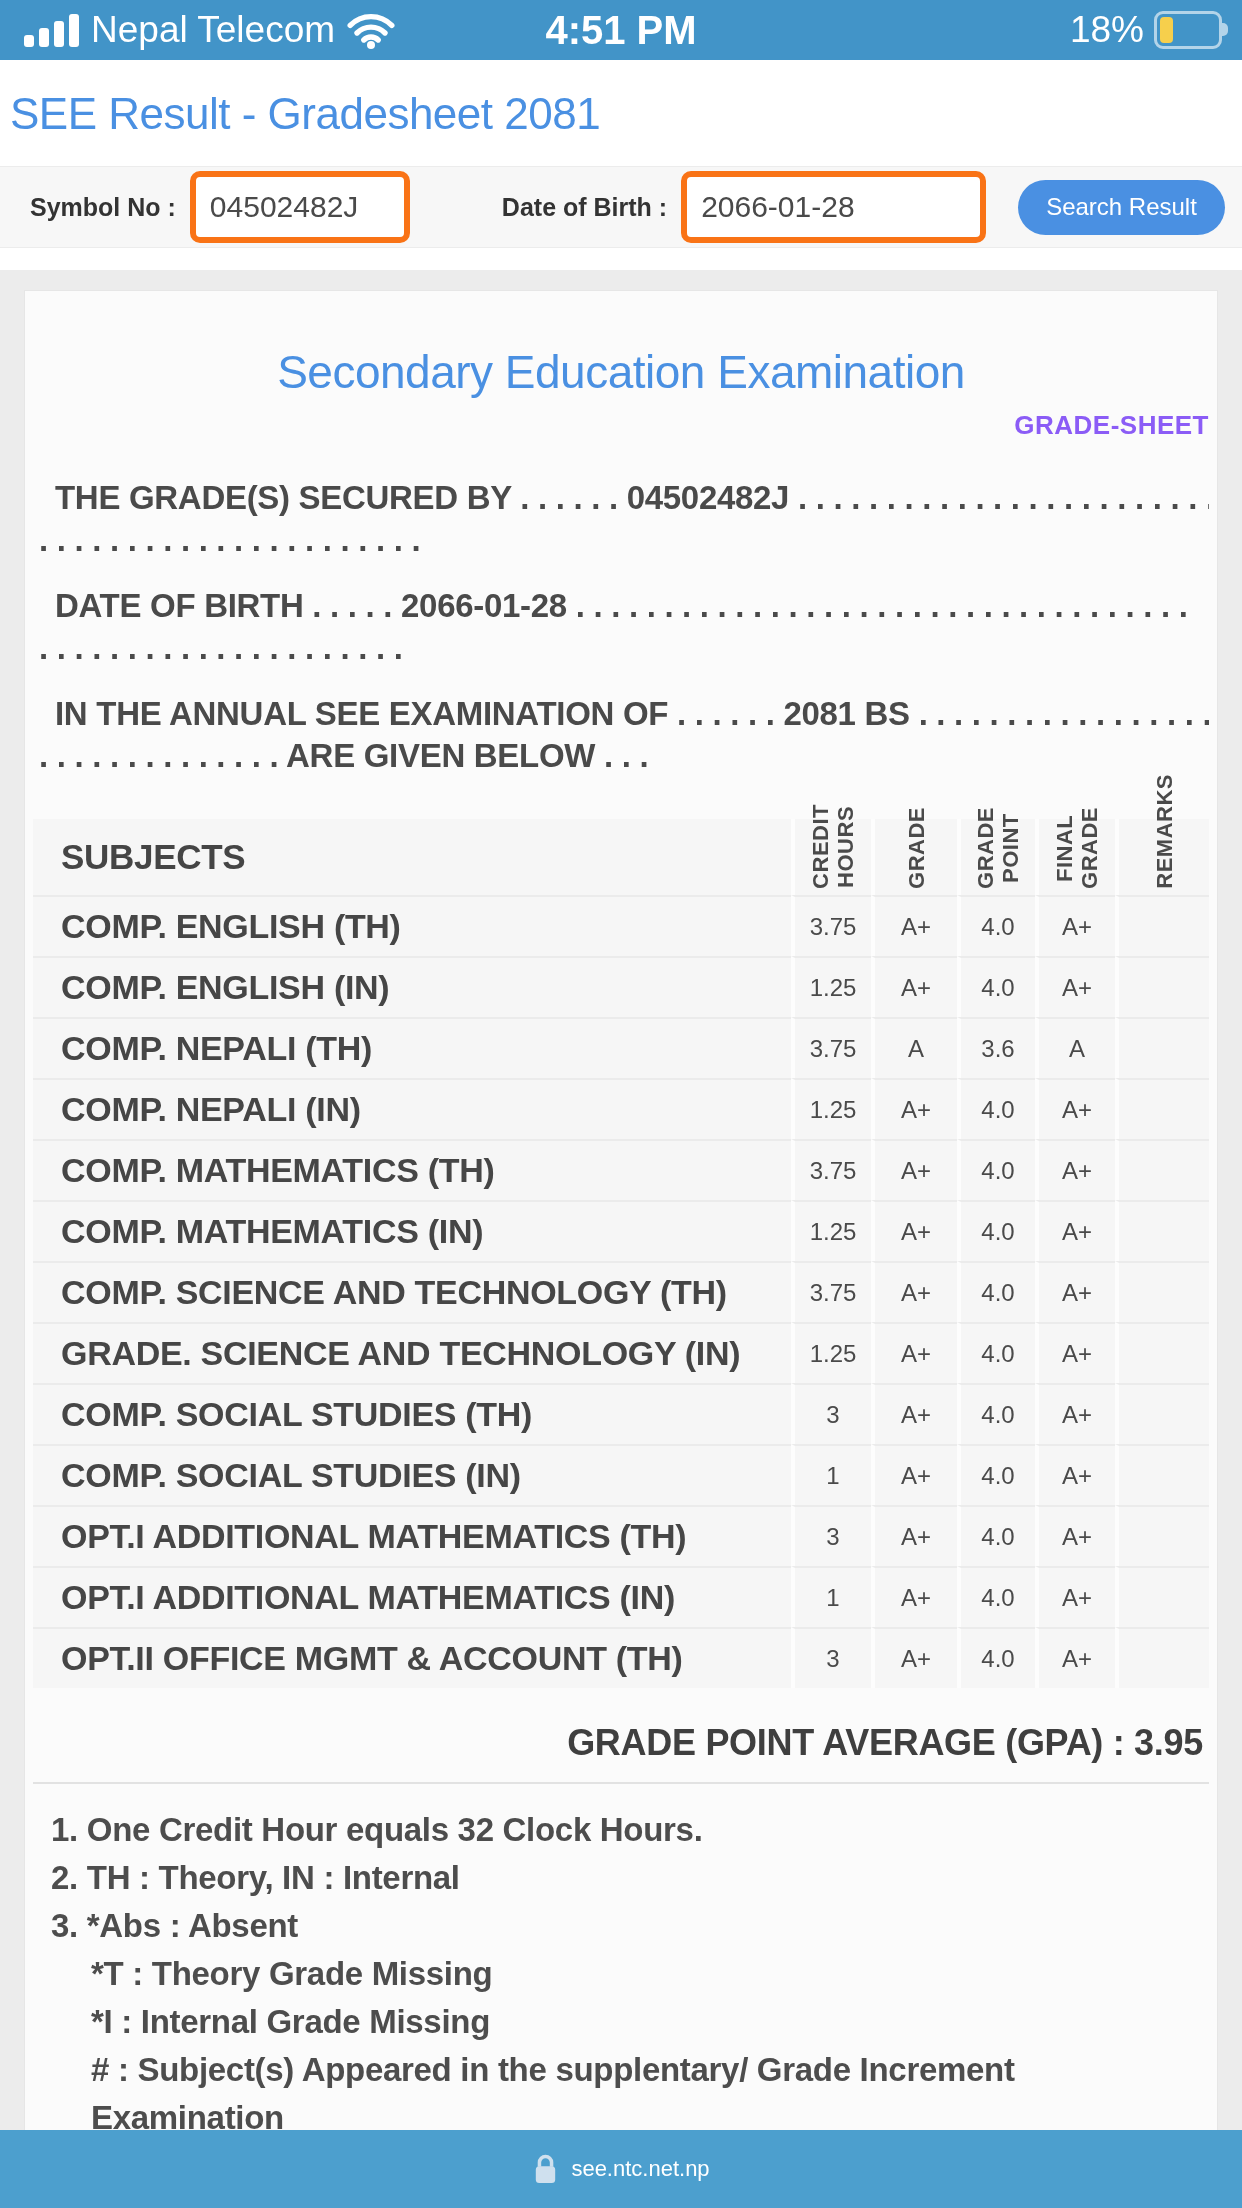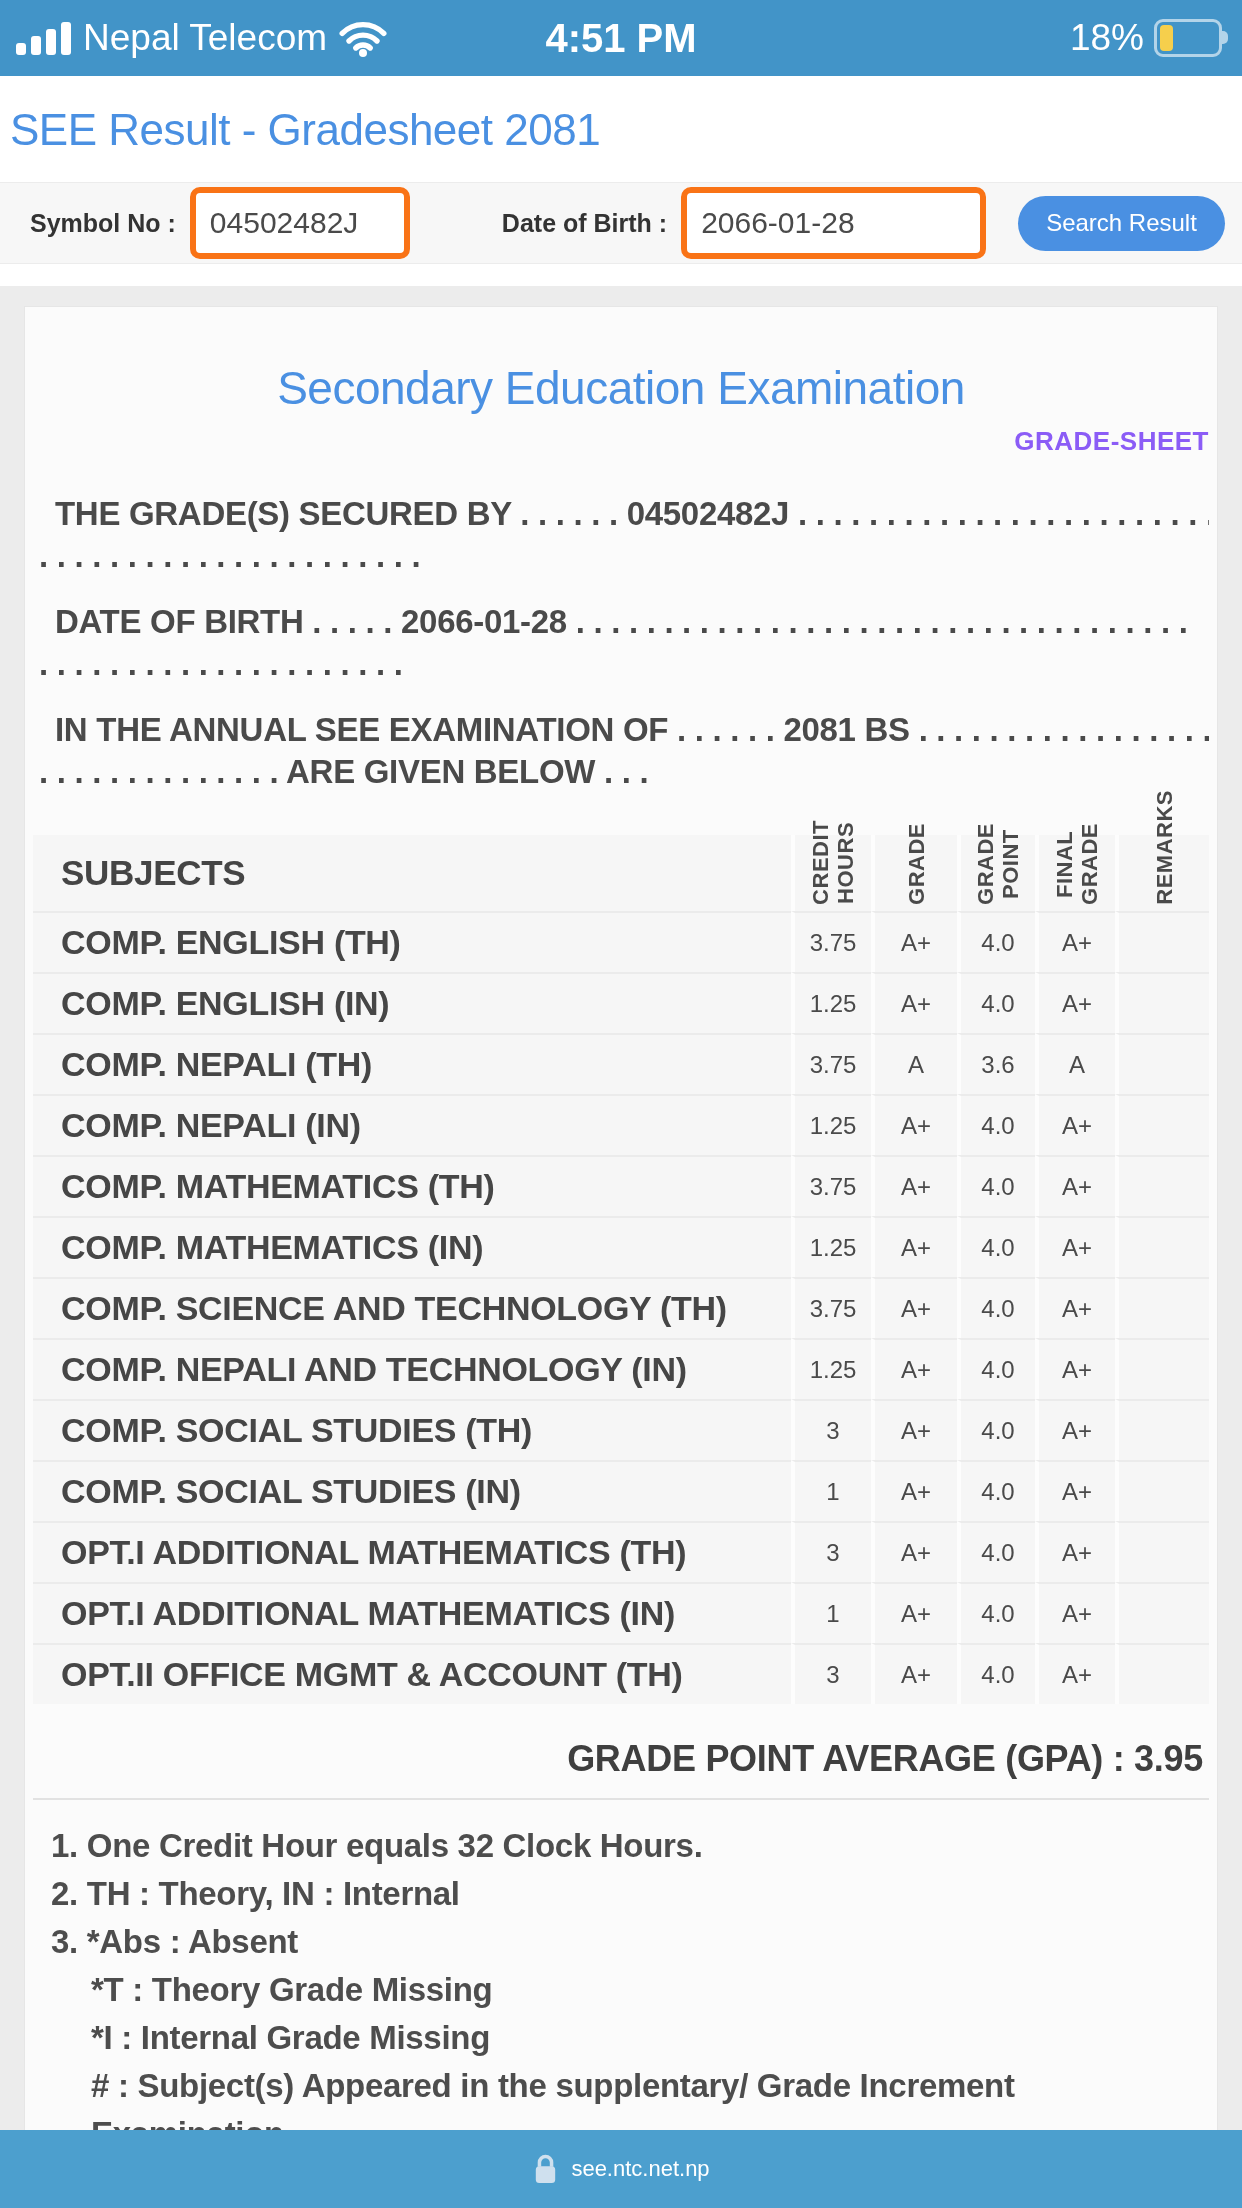--- a/index.html
+++ b/index.html
@@ -1,20 +1,20 @@
 <!DOCTYPE html>
 <html style="--accent: #4a90e2; --statusbar_bg: #4294c8; --urlbar_bg: #4c9fce; --battery_fill: #f6cf4c;"><head>
 <meta charset="utf-8">
 <style>
   html,body{margin:0;padding:0;background:#fff;}
   body{font-family:"Liberation Sans","DejaVu Sans",sans-serif;color:#4a4a4a;}
   .screen{position:relative;width:1242px;height:2208px;margin:0 auto;background:#fff;overflow:hidden;}
 
   
-  .status-bar{height:76px;background:var(--statusbar_bg,#4294c8);display:flex;align-items:center;position:relative;color:#fff;}
+  .status-bar{height:60px;background:var(--statusbar_bg,#4294c8);display:flex;align-items:center;position:relative;color:#fff;padding-left:8px;}
   .sb-left{display:flex;align-items:center;padding-left:16px;gap:12px;}
   .signal{display:flex;align-items:flex-end;gap:5px;height:36px;padding-bottom:3px;}
   .signal i{display:block;width:10px;background:#fff;border-radius:3px;}
   .signal .b1{height:12px;}.signal .b2{height:19px;}.signal .b3{height:26px;}.signal .b4{height:33px;}
   .carrier{font-size:37px;}
   .wifi{margin-top:2px;}
   .sb-time{position:absolute;left:0;right:0;text-align:center;font-size:40px;font-weight:bold;}
   .sb-right{margin-left:auto;display:flex;align-items:center;gap:10px;padding-right:20px;position:relative;z-index:2;}
   .sb-pct{font-size:37px;}
   .battery{position:relative;width:62px;height:32px;border:3px solid rgba(255,255,255,.6);border-radius:9px;}
@@ -210,21 +210,21 @@
             </tr>
           <tr>
               <td class="subj">COMP. SCIENCE AND TECHNOLOGY (TH)</td>
               <td class="val">3.75</td>
               <td class="val">A+</td>
               <td class="val">4.0</td>
               <td class="val">A+</td>
               <td class="val"></td>
             </tr>
           <tr>
-              <td class="subj">COMP. NEPALI AND TECHNOLOGY (IN)</td>
+              <td class="subj">GRADE. SCIENCE AND TECHNOLOGY (IN)</td>
               <td class="val">1.25</td>
               <td class="val">A+</td>
               <td class="val">4.0</td>
               <td class="val">A+</td>
               <td class="val"></td>
             </tr>
           <tr>
               <td class="subj">COMP. SOCIAL STUDIES (TH)</td>
               <td class="val">3</td>
               <td class="val">A+</td>

